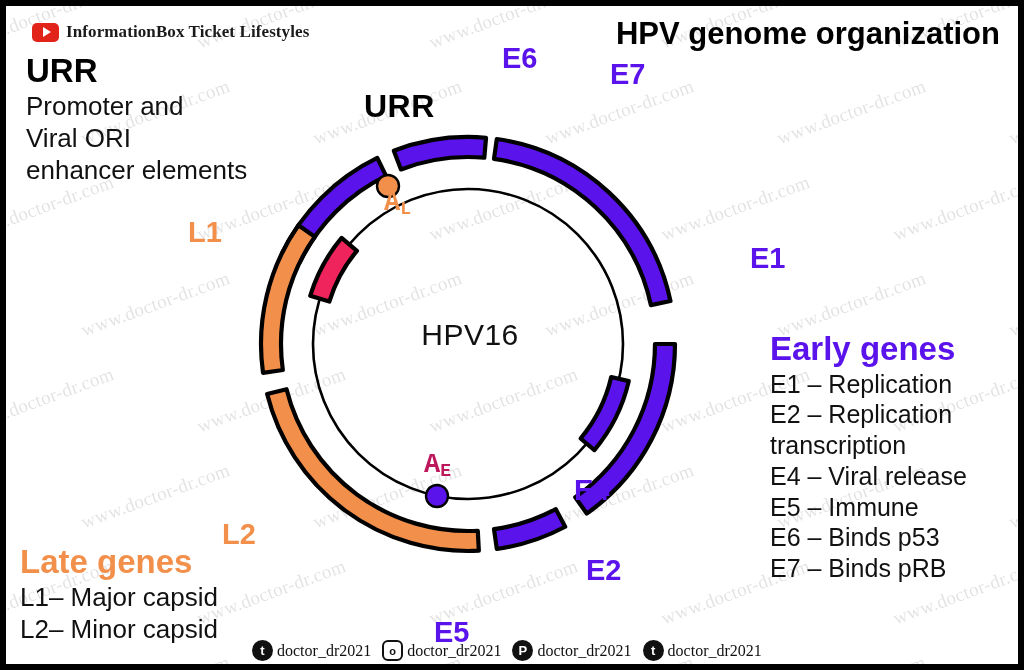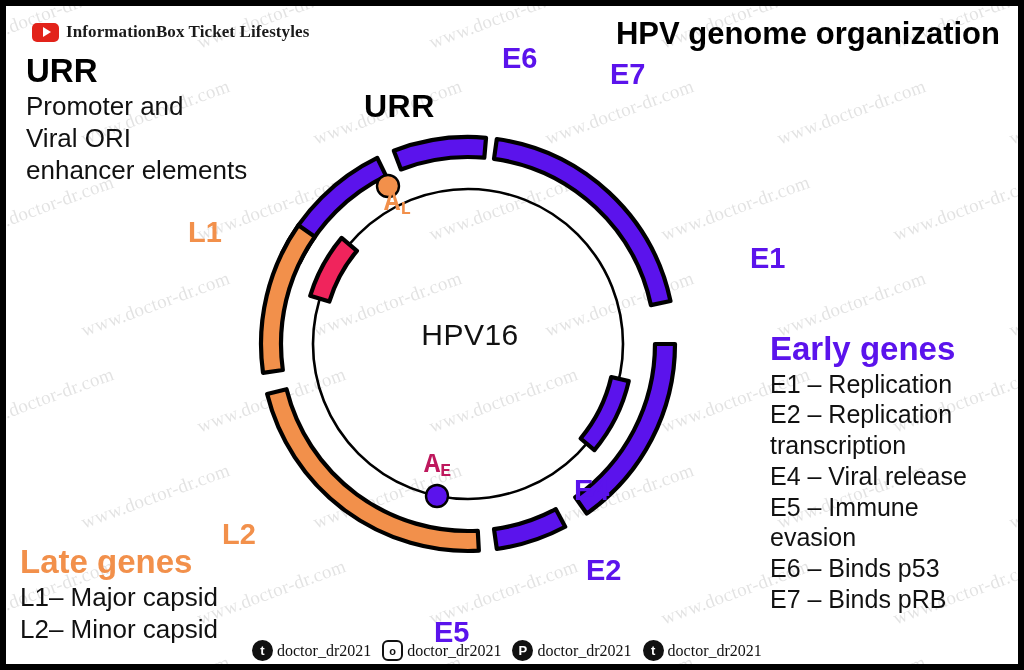--- a/index.html
+++ b/index.html
@@ -168,21 +168,20 @@
     <div class="line">enhancer elements</div>
   </div>
 
   <div class="panel" id="panel-early">
     <div class="head head-purple">Early genes</div>
     <div class="line">E1 – Replication</div>
     <div class="line">E2 – Replication</div>
     <div class="line">transcription</div>
     <div class="line">E4 – Viral release</div>
     <div class="line">E5 – Immune</div>
-    <div class="line">evasion</div>
     <div class="line">E6 – Binds p53</div>
     <div class="line">E7 – Binds pRB</div>
   </div>
 
   <div class="panel" id="panel-late">
     <div class="head head-orange">Late genes</div>
     <div class="line">L1– Major capsid</div>
     <div class="line">L2– Minor capsid</div>
   </div>
 

